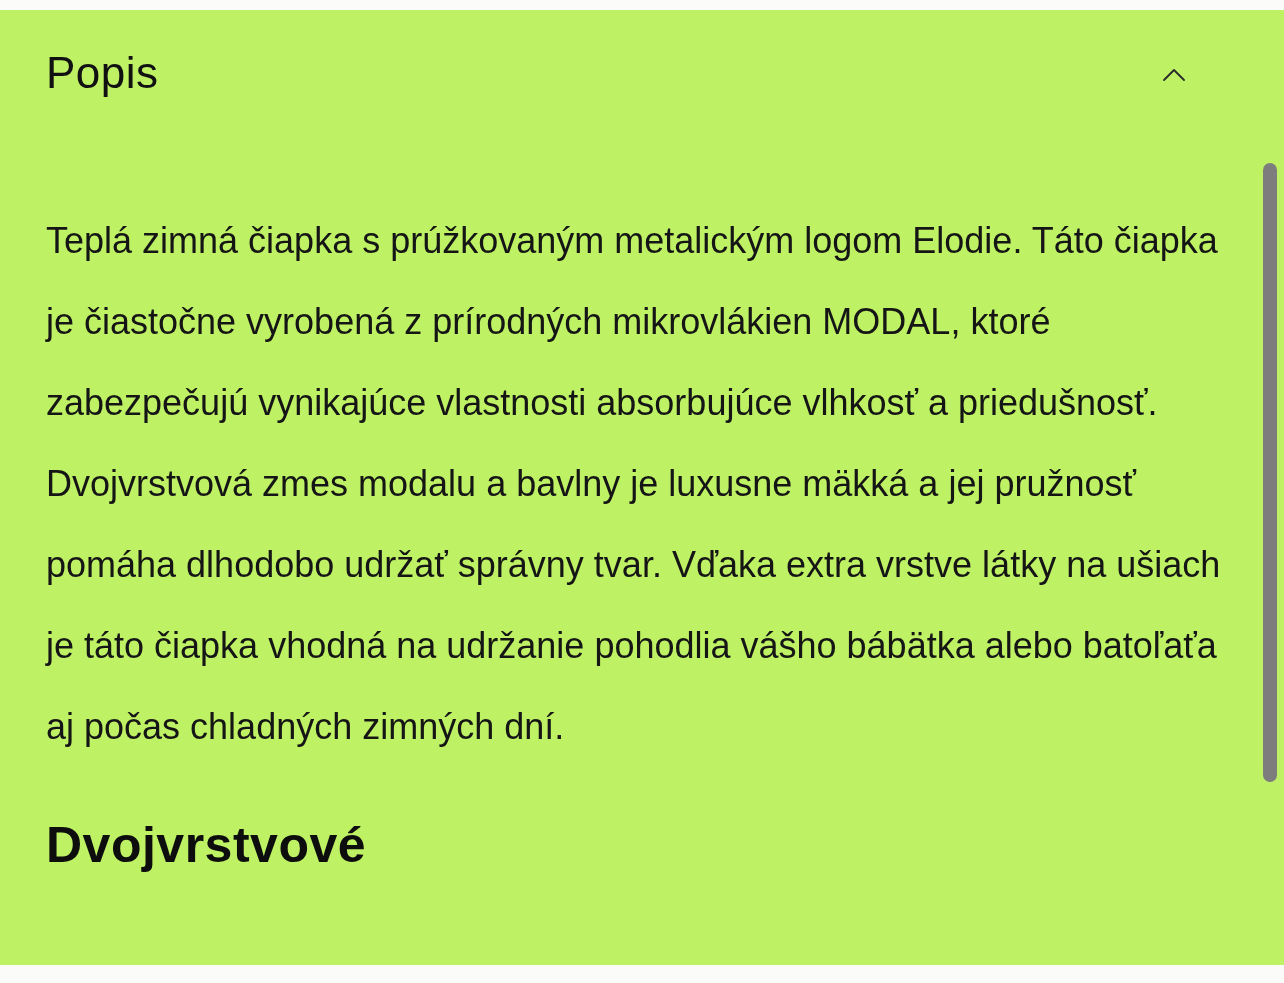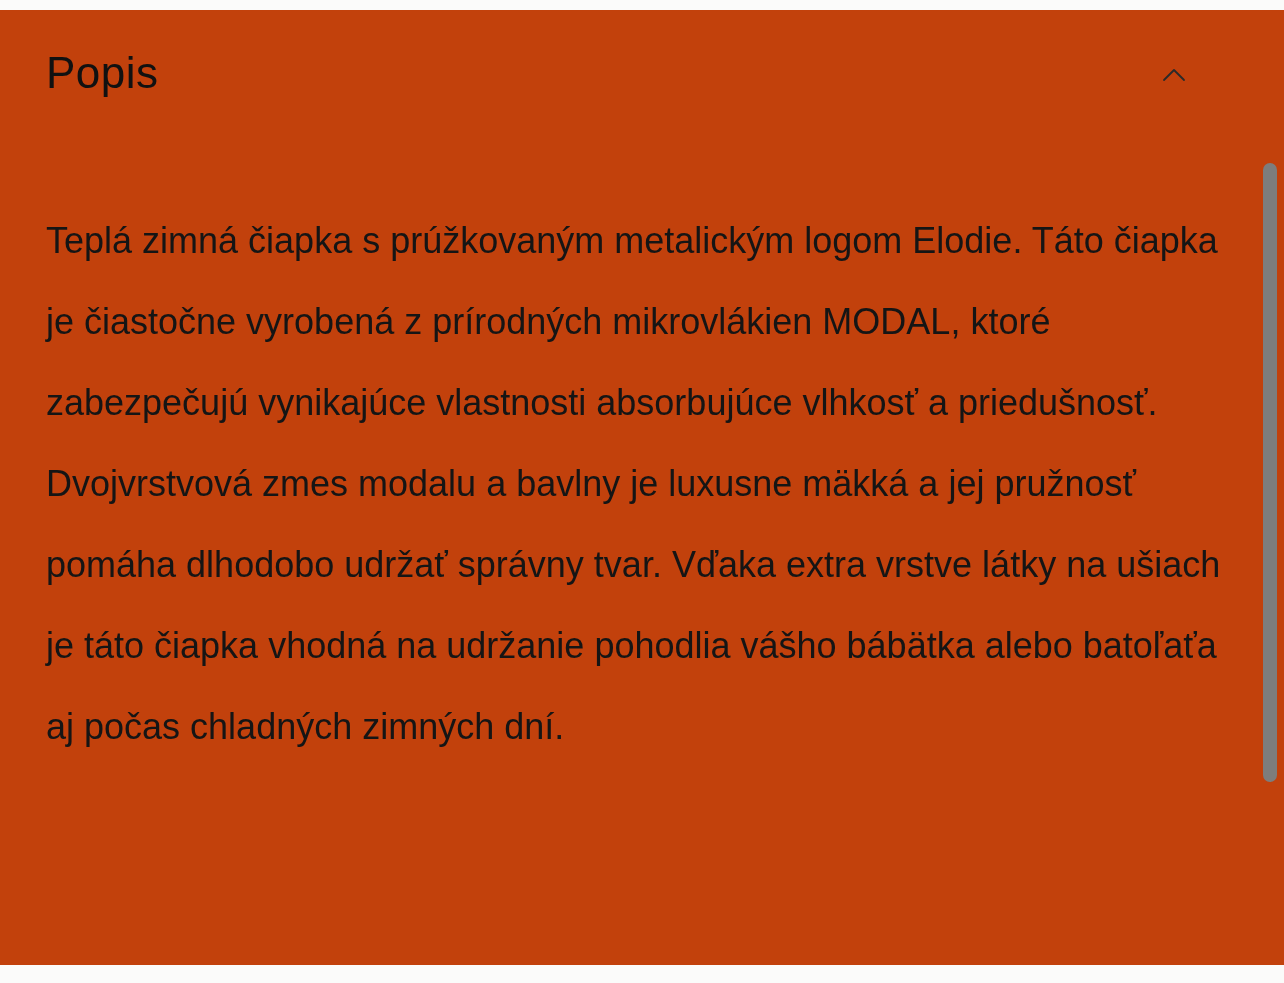--- a/index.html
+++ b/index.html
@@ -4,21 +4,21 @@
 <style>
   * { box-sizing: border-box; }
   html, body {
     margin: 0; padding: 0;
     width: 1284px; height: 983px;
     overflow: hidden;
     background: #f5f5f3;
     font-family: "Liberation Sans", sans-serif;
     color: #161616;
   }
-  .page { position: relative; width: 1284px; height: 983px; background: #c2410c; }
+  .page { position: relative; width: 1284px; height: 983px; background: #bef264; }
 
   .edge-strip { position: absolute; left: 0; width: 100%; background: #fbfbfa; }
   .edge-strip.top { top: 0; height: 10px; }
   .edge-strip.bottom { bottom: 0; height: 18px; }
 
   .section { position: relative; padding: 42px 46px 0 46px; }
 
   .section-header {
     position: relative;
     display: flex;
@@ -93,20 +93,21 @@
           <svg width="26" height="16" viewBox="0 0 26 16" fill="none">
             <polyline points="3,13 13,3 23,13" stroke="#2a2a2a" stroke-width="1.8" fill="none" stroke-linecap="round" stroke-linejoin="round"></polyline>
           </svg>
         </span>
       </button>
     </div>
 
     <div class="section-body">
       <p class="body-paragraph">Teplá zimná čiapka s prúžkovaným metalickým logom Elodie. Táto čiapka je čiastočne vyrobená z prírodných mikrovlákien MODAL, ktoré zabezpečujú vynikajúce vlastnosti absorbujúce vlhkosť a priedušnosť. Dvojvrstvová zmes modalu a bavlny je luxusne mäkká a jej pružnosť pomáha dlhodobo udržať správny tvar. Vďaka extra vrstve látky na ušiach je táto čiapka vhodná na udržanie pohodlia vášho bábätka alebo batoľaťa aj počas chladných zimných dní.</p>
 
+      <h3 class="sub-heading">Dvojvrstvové</h3>
 
     </div>
 
   </section>
 
   <div class="edge-strip bottom"></div>
 
   <div class="scrollbar-track">
     <div class="scrollbar-thumb"></div>
   </div>

